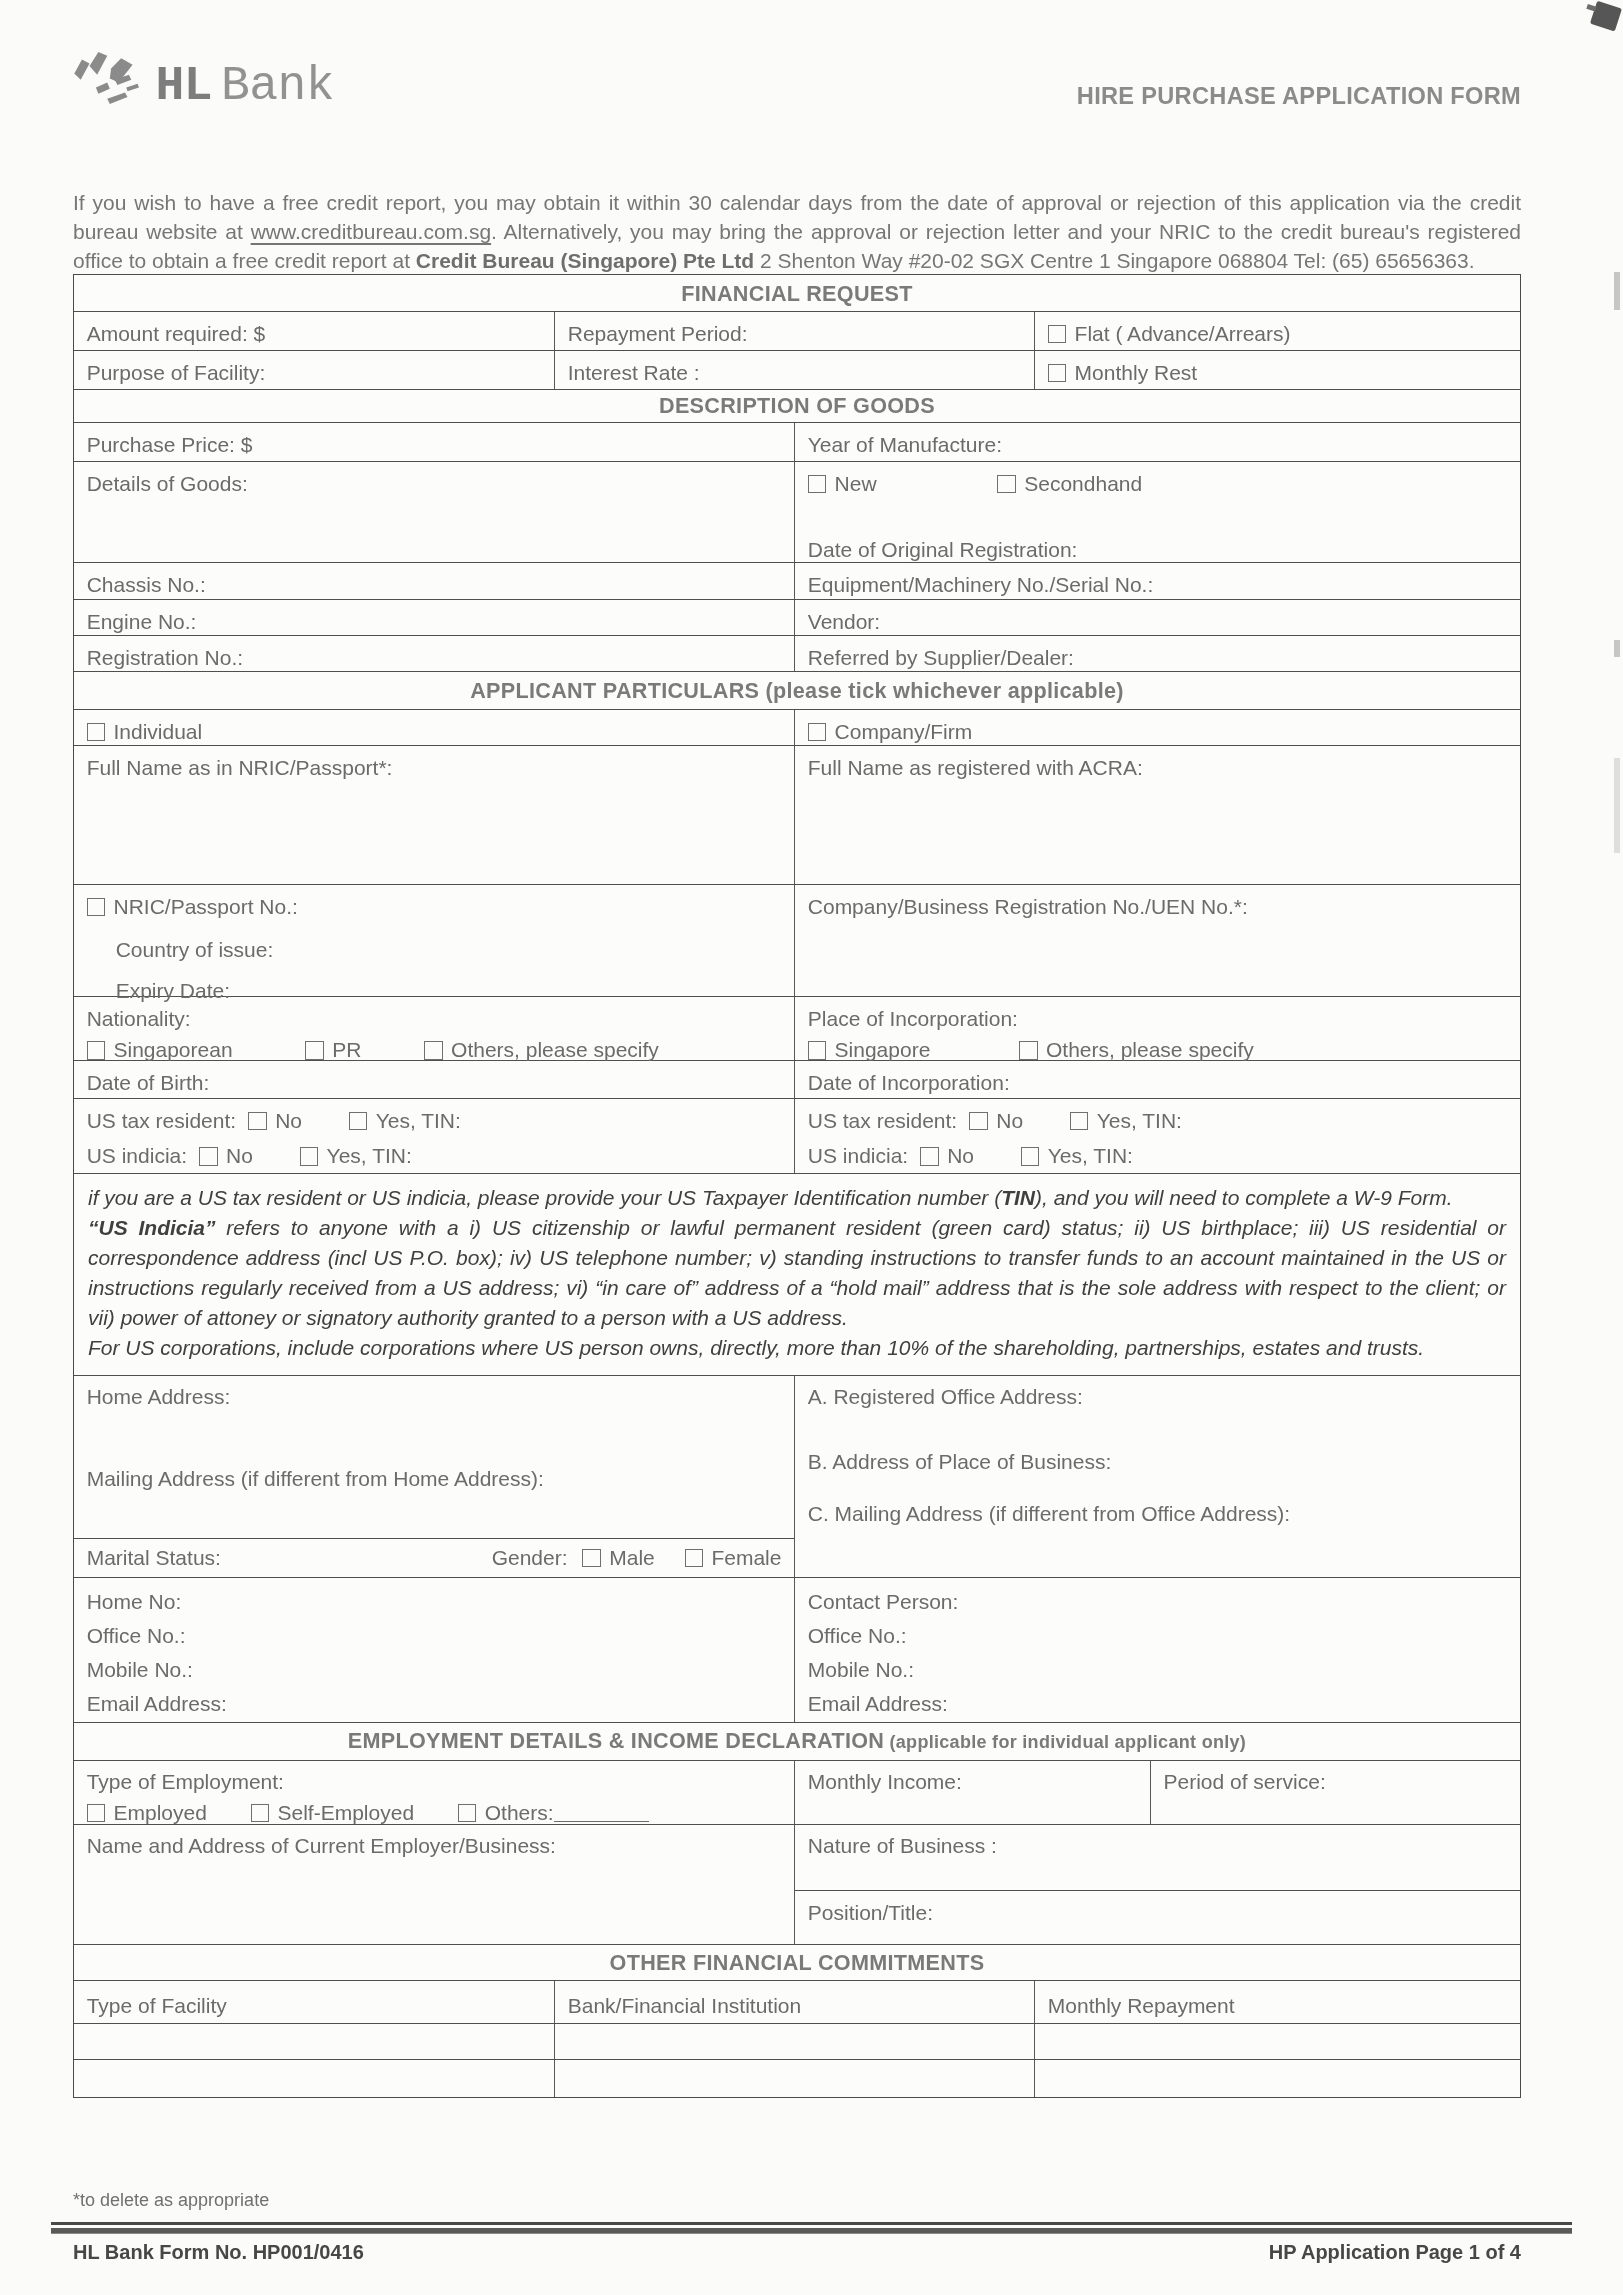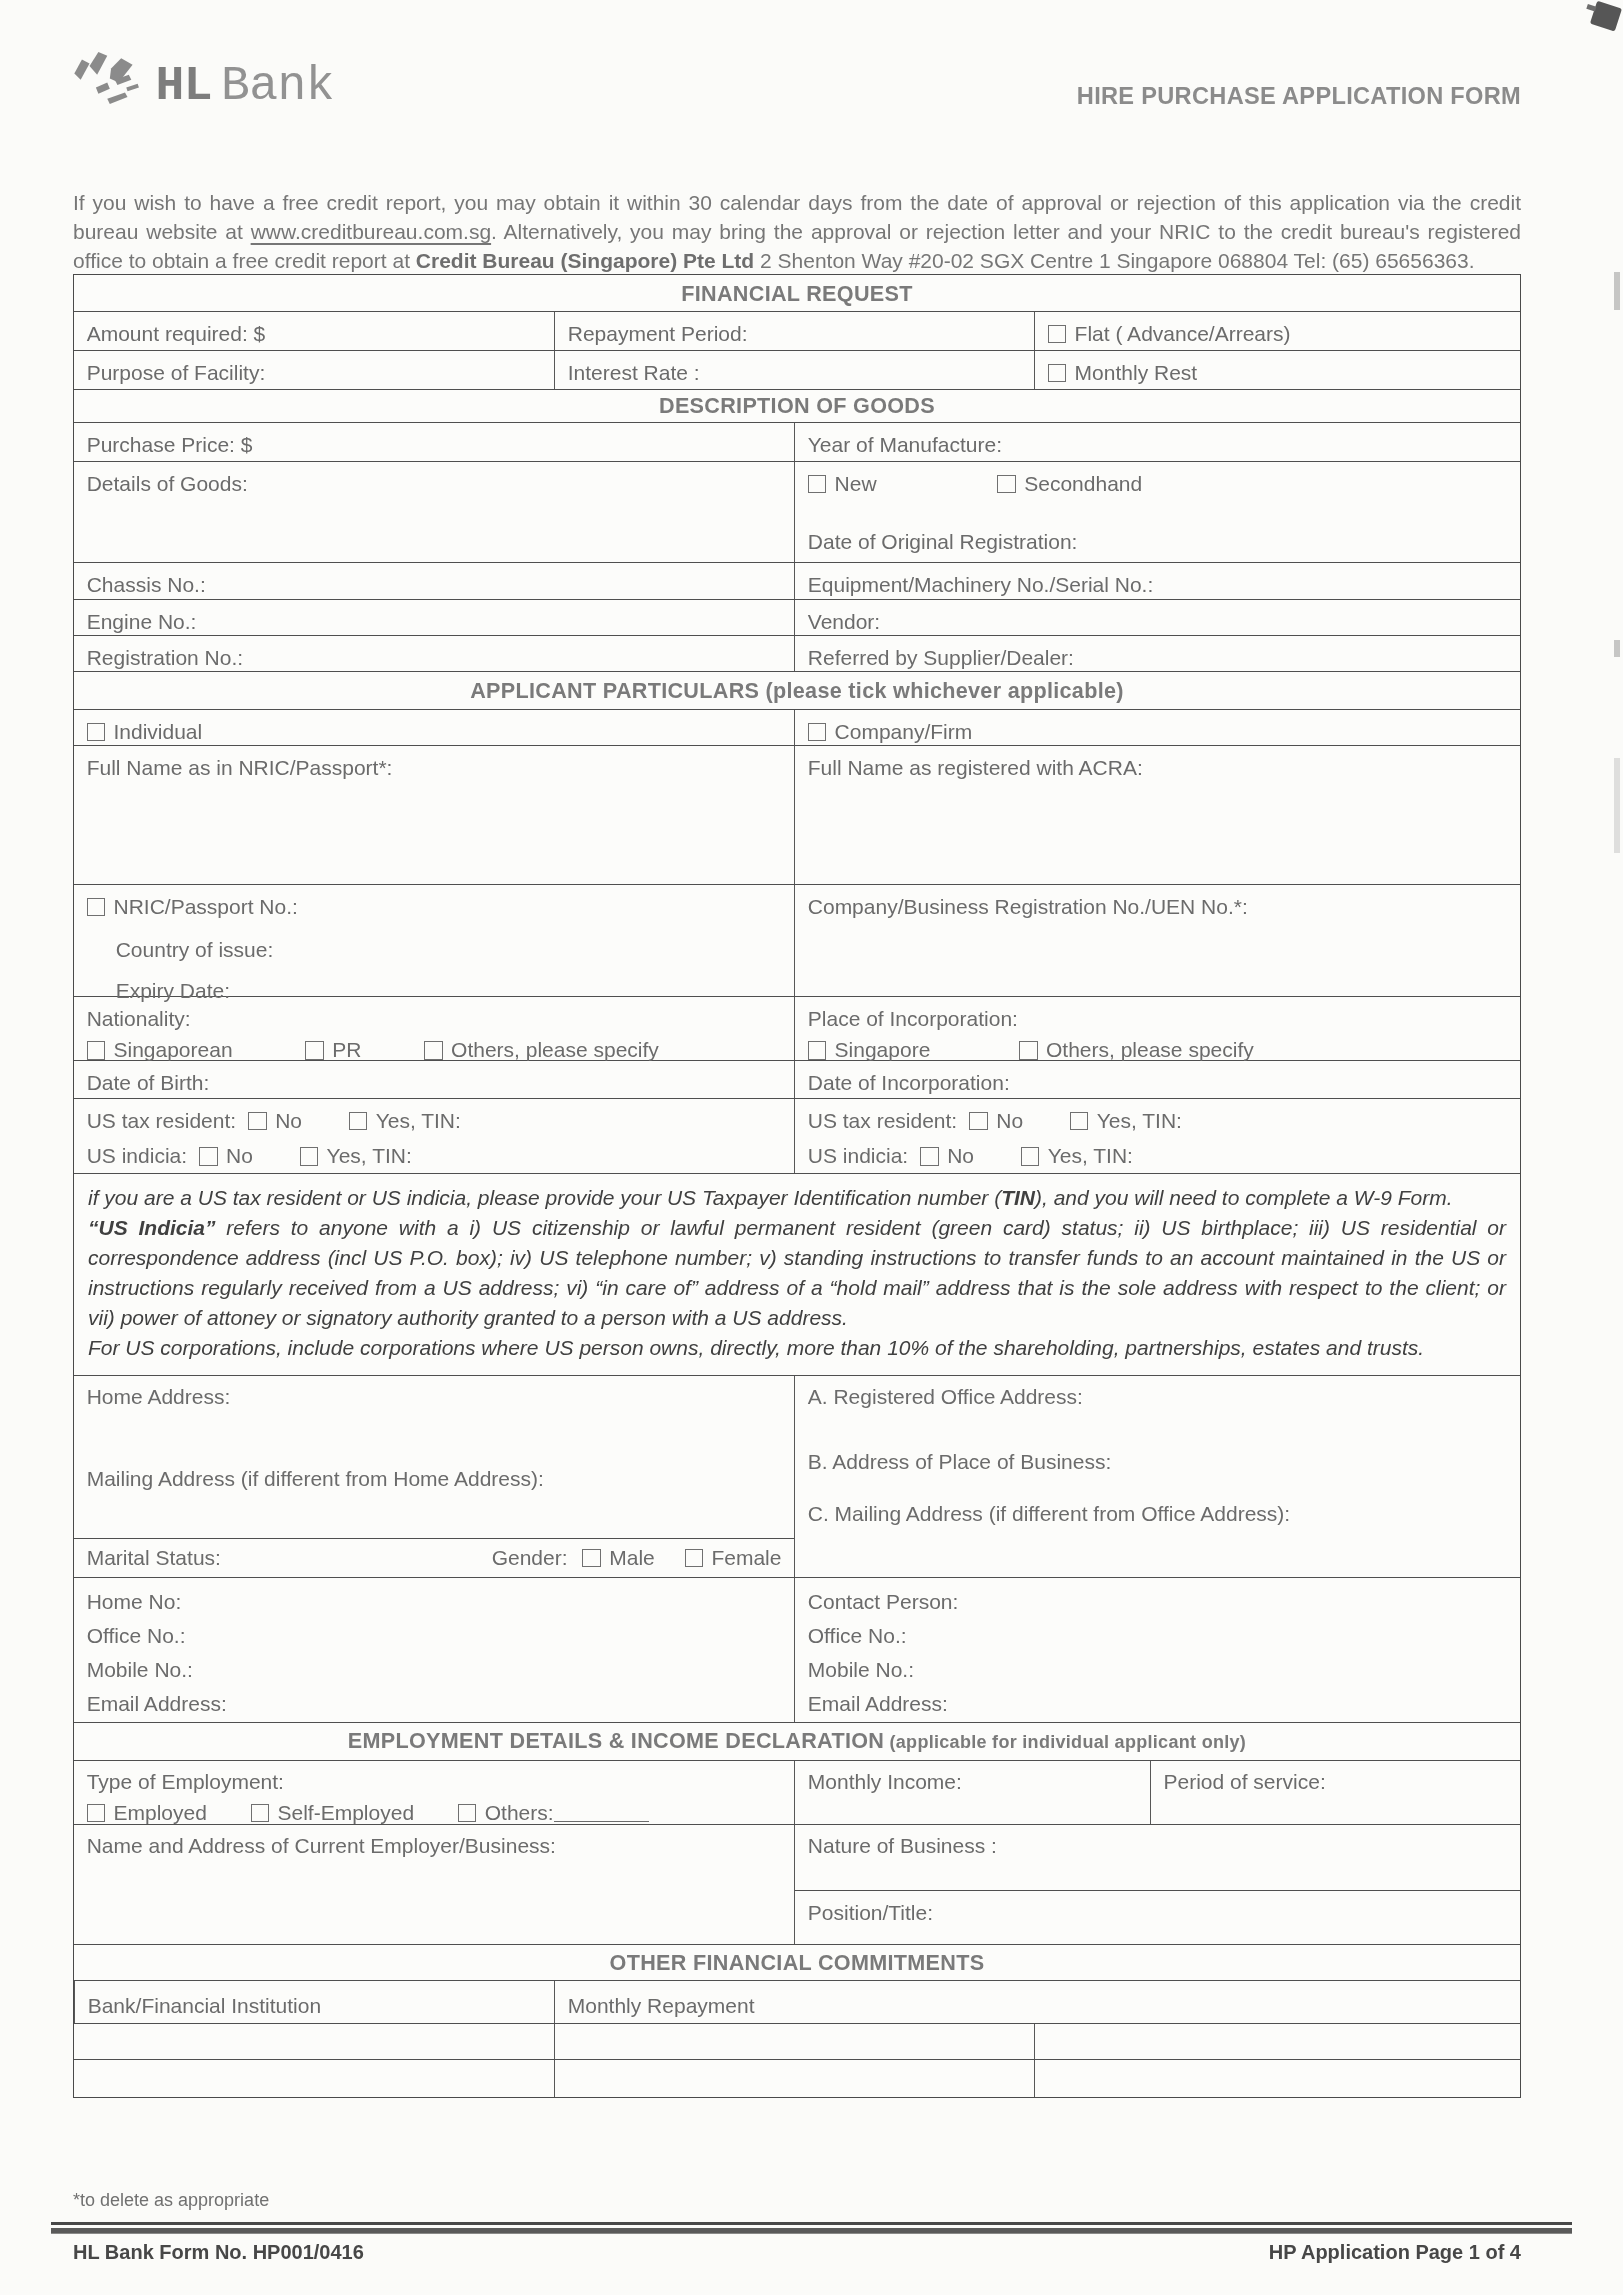--- a/index.html
+++ b/index.html
@@ -128,21 +128,21 @@
       <div class="cell half">Purchase Price: $</div>
       <div class="cell halfb vline">Year of Manufacture:</div>
     </div>
     <div class="row" style="height:101px">
       <div class="cell half">Details of Goods:</div>
       <div class="cell halfb vline">
         <div>
           <span class="cbgroup"><span class="cb"></span><span>New</span></span>
           <span class="cbgroup" style="margin-left:115px"><span class="cb"></span><span>Secondhand</span></span>
         </div>
-        <div style="margin-top:30px">Date of Original Registration:</div>
+        <div style="margin-top:38px">Date of Original Registration:</div>
       </div>
     </div>
     <div class="row" style="height:37px">
       <div class="cell half">Chassis No.:</div>
       <div class="cell halfb vline">Equipment/Machinery No./Serial No.:</div>
     </div>
     <div class="row" style="height:36px">
       <div class="cell half">Engine No.:</div>
       <div class="cell halfb vline">Vendor:</div>
     </div>
@@ -287,20 +287,21 @@
       <div class="cell vline stack" style="width:50.2%">
         <div class="subrow" style="height:70px">Nature of Business :</div>
         <div class="subrow subline" style="height:57px">Position/Title:</div>
       </div>
     </div>
 
     <div class="row" style="height:36px">
       <span class="sec-h" style="width:100%">OTHER FINANCIAL COMMITMENTS</span>
     </div>
     <div class="row" style="height:43px">
+      <div class="cell w33" style="padding-top:11.5px">Type of Facility</div>
       <div class="cell w34 vline" style="padding-top:11.5px">Bank/Financial Institution</div>
       <div class="cell w33b vline" style="padding-top:11.5px">Monthly Repayment</div>
     </div>
     <div class="row" style="height:36px">
       <div class="cell w33"></div>
       <div class="cell w34 vline"></div>
       <div class="cell w33b vline"></div>
     </div>
     <div class="row" style="height:38px">
       <div class="cell w33"></div>

